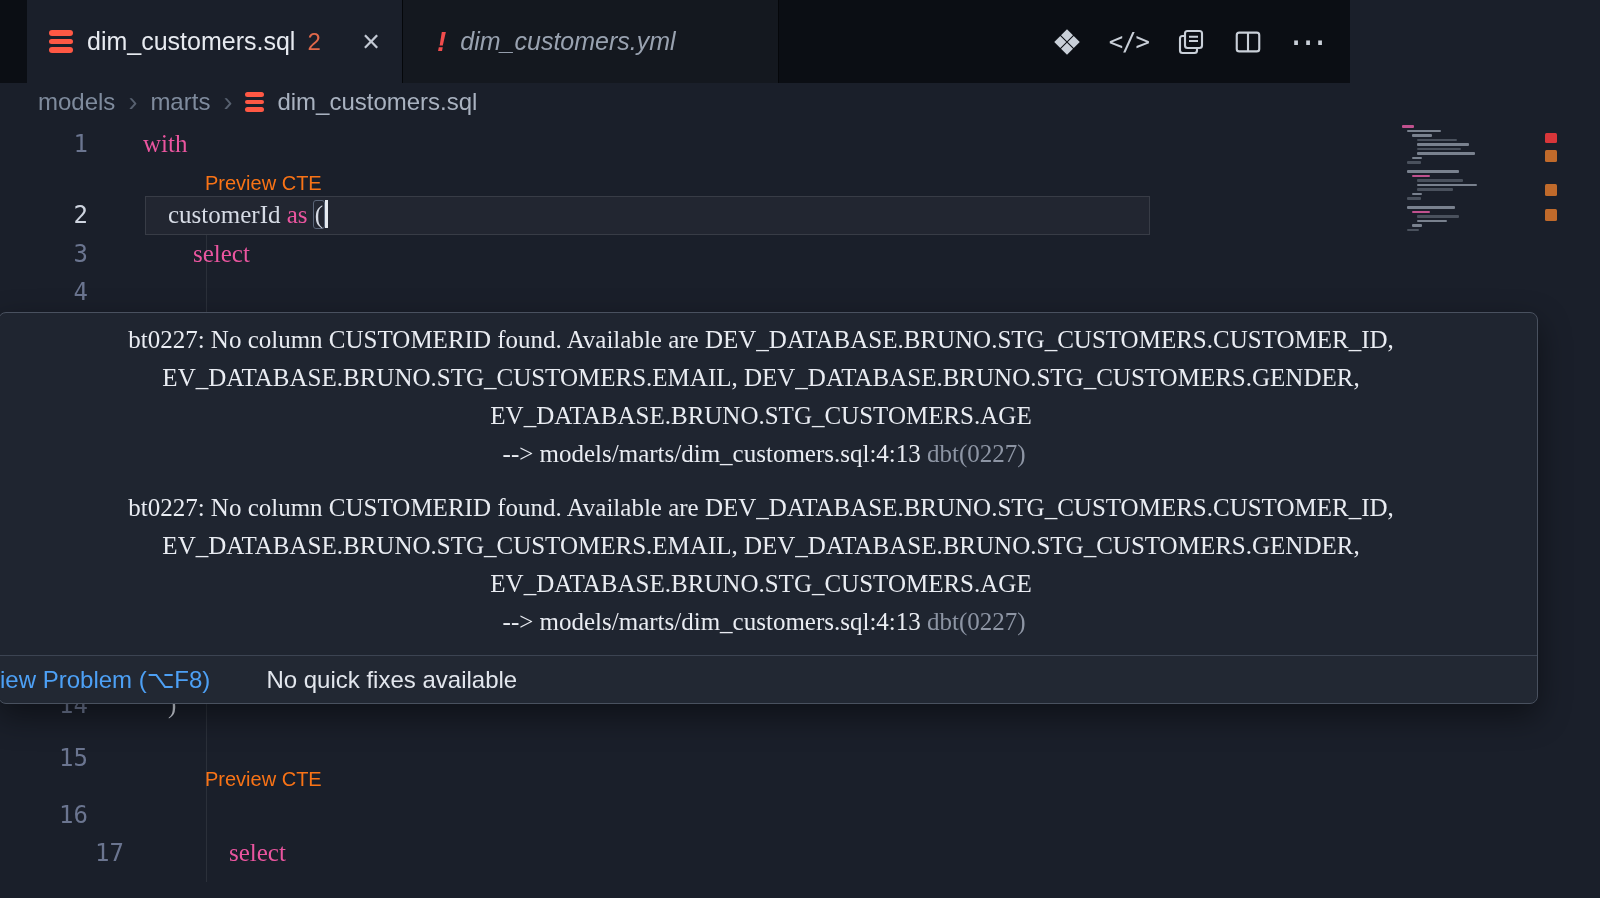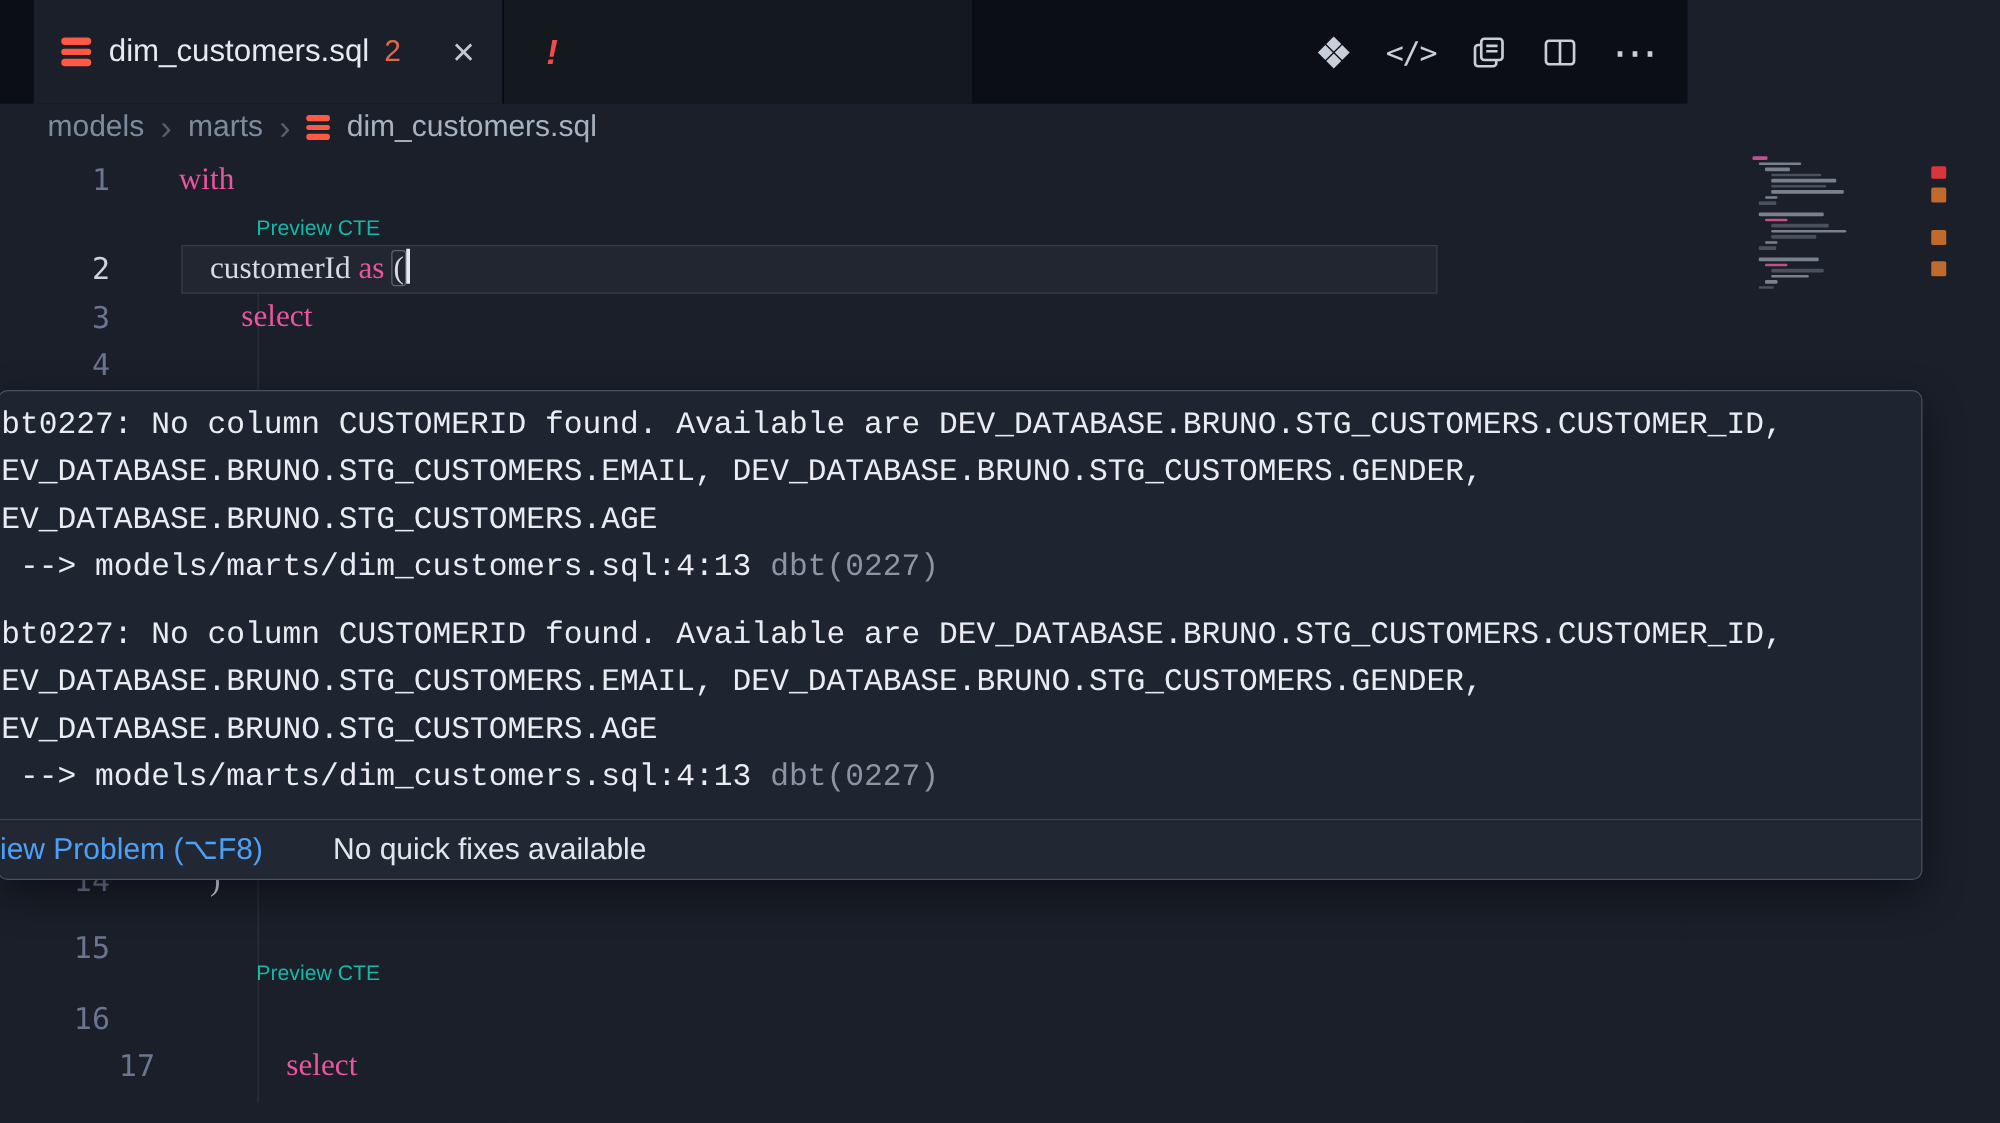--- a/index.html
+++ b/index.html
@@ -50,35 +50,35 @@
   .row.lens-row{height:30px;}
   .gut{position:absolute;left:0;width:88px;text-align:right;font-family:"DejaVu Sans Mono",monospace;font-size:24px;line-height:38.5px;color:#6b7590;}
   .gut.active{color:#ced4df;}
   .code{position:absolute;left:143px;font-family:Liberation Serif, serif;font-size:25px;line-height:38.5px;white-space:pre;color:#d6dbe5;}
   .tk-kw{color:var(--kw-pink);}
   .tk-pl{color:#d6dbe5;}
   .tk-br{color:#d6dbe5;border:1px solid #5a6578;border-radius:3px;padding:0 1px;margin:0 -1px;}
   .tk-err{color:#dde2ea;background:var(--word-highlight);border-radius:2px;text-decoration-line:underline;text-decoration-style:wavy;text-decoration-color:var(--error-red);text-decoration-thickness:2px;text-underline-offset:7px;}
   .tk-cursor{display:inline-block;width:2.5px;height:28px;background:#e6eaf0;vertical-align:-5px;margin-left:1px;}
   .curline{position:absolute;left:145px;right:200px;top:0;height:100%;background:rgba(255,255,255,0.035);border:1px solid rgba(255,255,255,0.10);}
-  .lens{position:absolute;left:205px;font-size:17px;color:#14b8a6;line-height:30px;cursor:pointer;}
+  .lens{position:absolute;left:205px;font-size:20px;color:#f97316;line-height:30px;cursor:pointer;}
   .indent-guide{position:absolute;left:206px;width:1px;background:rgba(255,255,255,0.08);}
 
   
   .minimap{position:absolute;left:1402px;top:4px;width:141px;height:120px;}
   .mm-row{height:2.5px;margin-bottom:2px;border-radius:1px;}
   .mm-k{background:rgba(222,90,160,0.85);}
   .mm-t{background:rgba(185,195,210,0.60);}
   .mm-d{background:rgba(140,150,165,0.42);}
   .ruler-mark{position:absolute;left:1545px;width:12px;border-radius:1.5px;}
 
   
   .hover{position:absolute;left:-2px;top:191px;width:1540px;background:var(--popup-bg);border:1px solid #49515f;border-radius:8px;z-index:20;box-shadow:0 12px 32px rgba(0,0,0,0.45);}
   .hover-blocks{padding:2px 16px 4px 2px;}
-  .prob{padding:6px 0 10px 0;font-family:Liberation Mono, monospace;font-size:25px;line-height:38px;color:#e9ecf2;white-space:pre;}
+  .prob{padding:6px 0 10px 0;font-family:Liberation Serif, serif;font-size:25px;line-height:38px;color:#e9ecf2;white-space:pre;text-align:center;}
   .pline{height:38px;overflow:hidden;}
   .pcode{color:#8d95a4;}
   .hover-status{border-top:1px solid #3c4452;height:48px;display:flex;align-items:center;font-size:24px;padding-left:1px;background:rgba(255,255,255,0.015);border-radius:0 0 8px 8px;}
   .hs-link{color:var(--link-blue);white-space:nowrap;cursor:pointer;}
   .hs-hint{color:#e2e6ed;margin-left:56px;white-space:nowrap;}
 </style>
 </head>
 <body>
 
 <div class="app">
@@ -92,20 +92,21 @@
           <i></i>
           <i></i>
         </span>
       <span class="tab-label">dim_customers.sql</span>
       <span class="tab-badge">2</span>
       <span class="tab-close">×</span>
     </div>
 
     <div class="tab inactive">
       <span class="err-mark">!</span>
+      <span class="tab-label">dim_customers.yml</span>
     </div>
 
     <div class="tab-actions">
       <span class="act">
         <svg width="30" height="30" viewBox="0 0 24 24" fill="currentColor">
           <path d="M12 1.8l4.8 4.8L12 11.4 7.2 6.6z"></path>
           <path d="M1.8 12l4.8-4.8L11.4 12l-4.8 4.8z"></path>
           <path d="M12 12.6l4.8 4.8-4.8 4.8-4.8-4.8z"></path>
           <path d="M12.6 12l4.8-4.8L22.2 12l-4.8 4.8z"></path>
         </svg>

